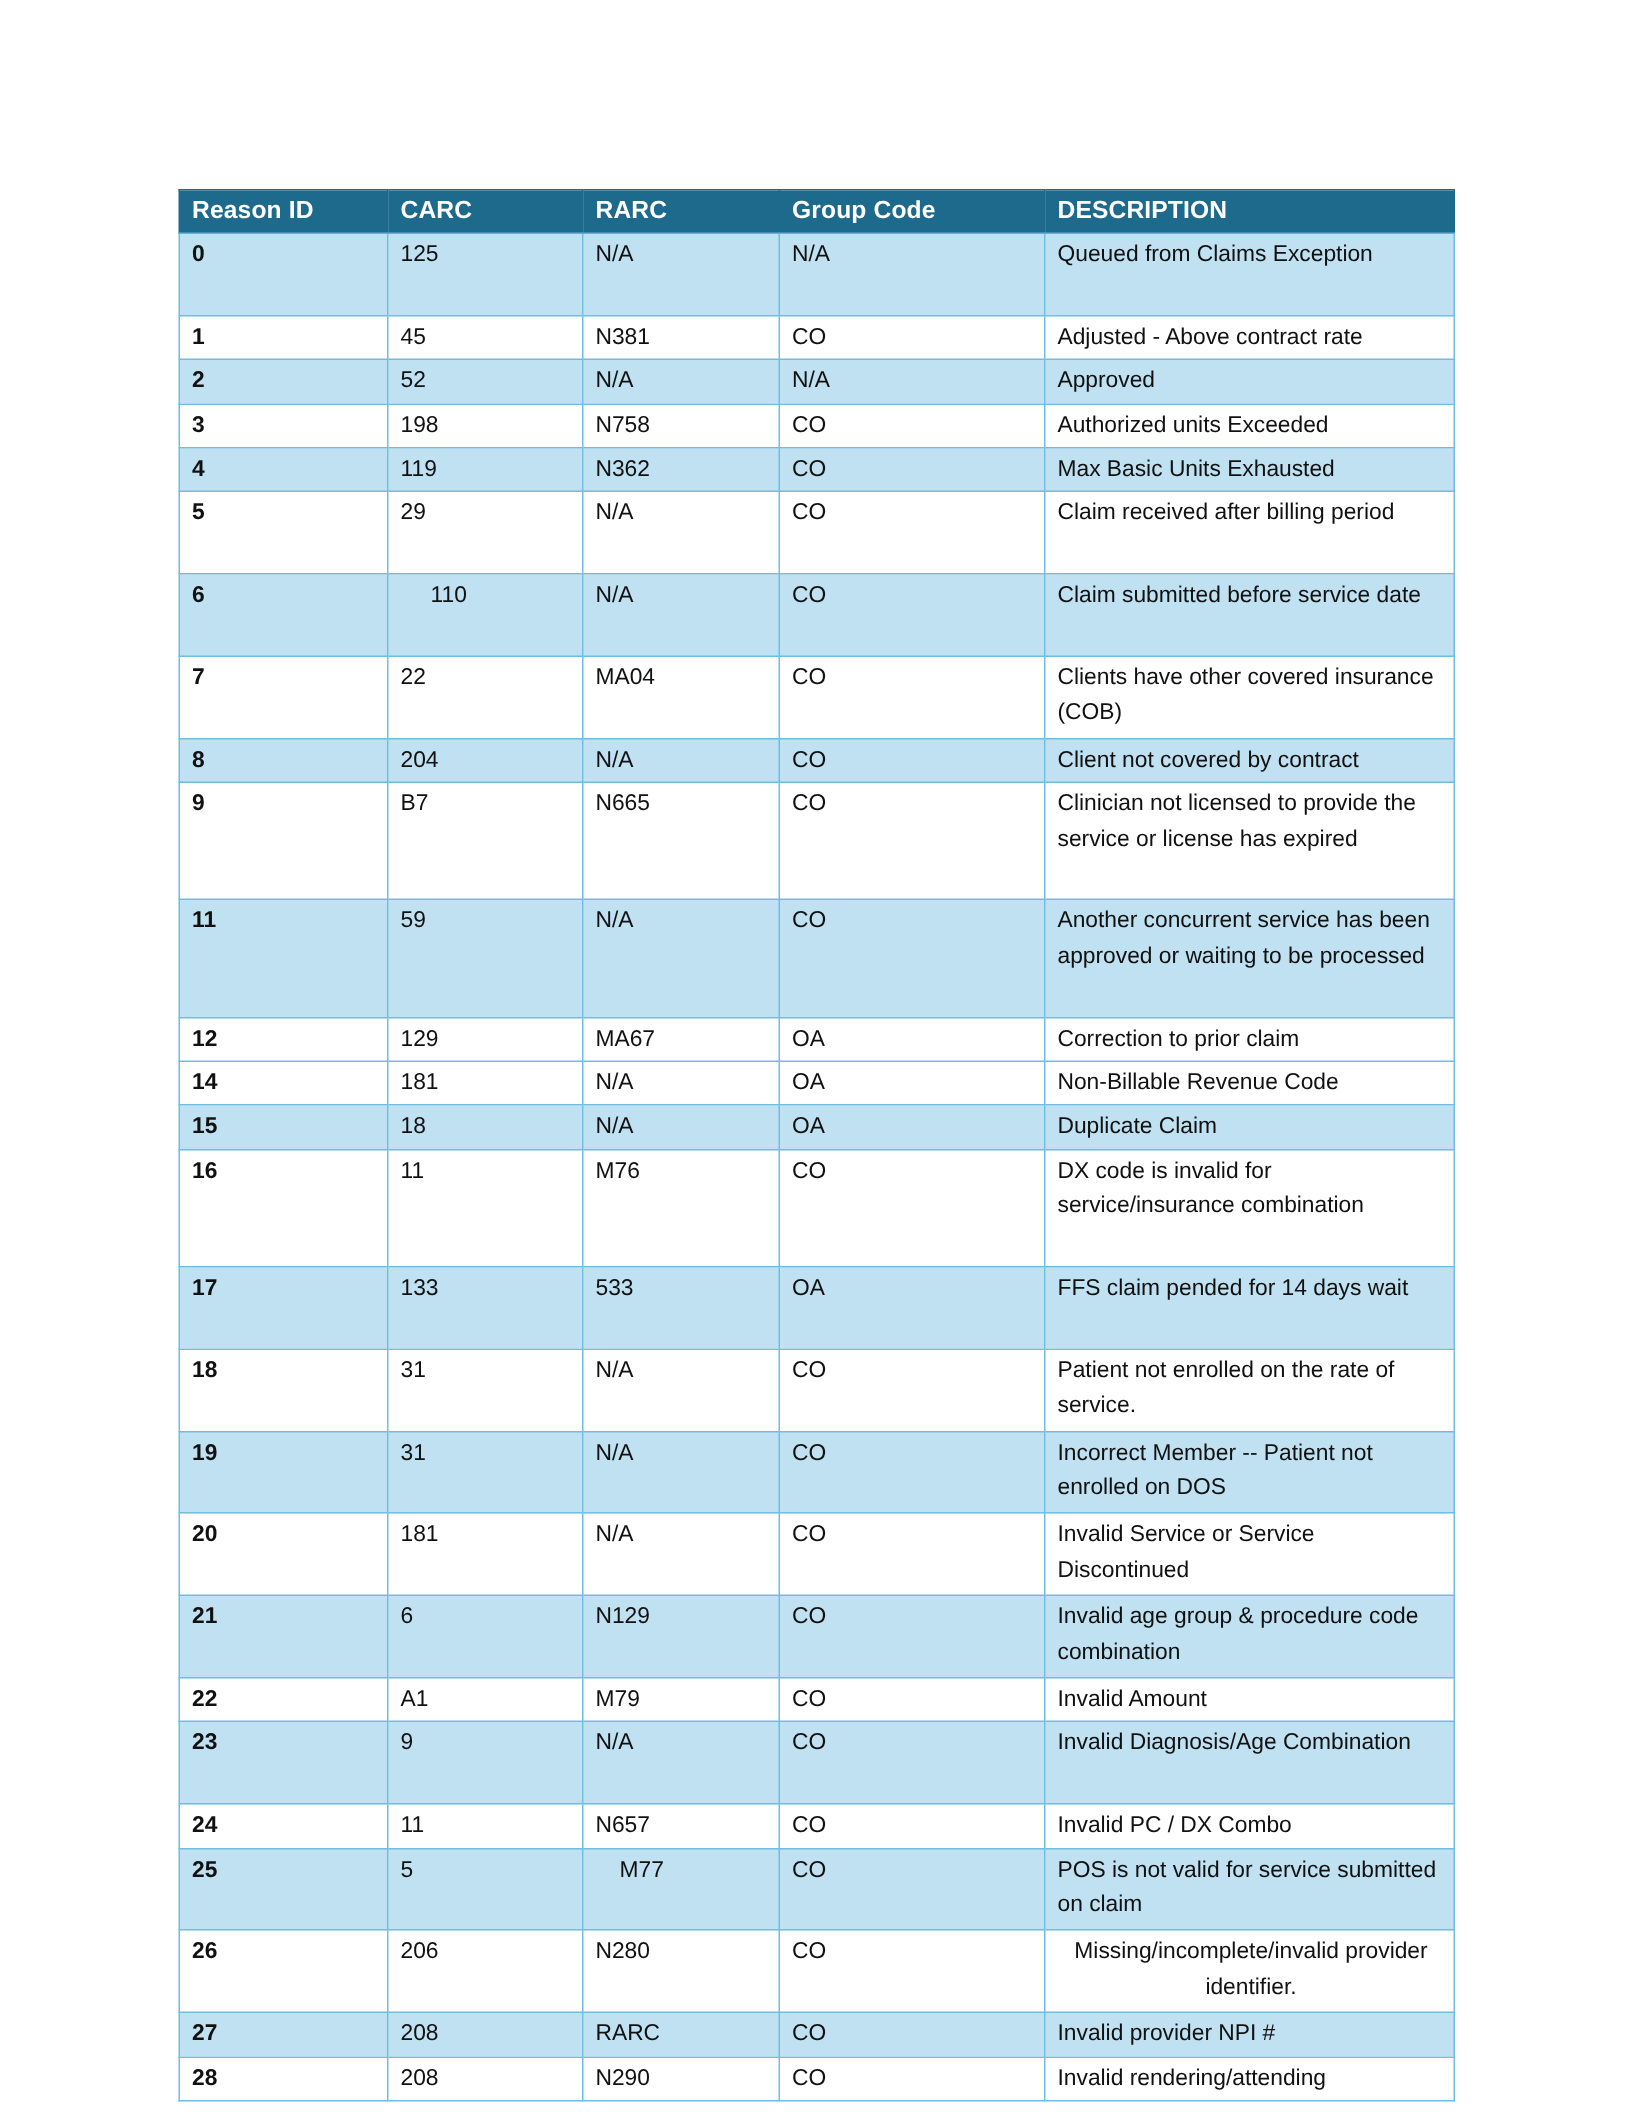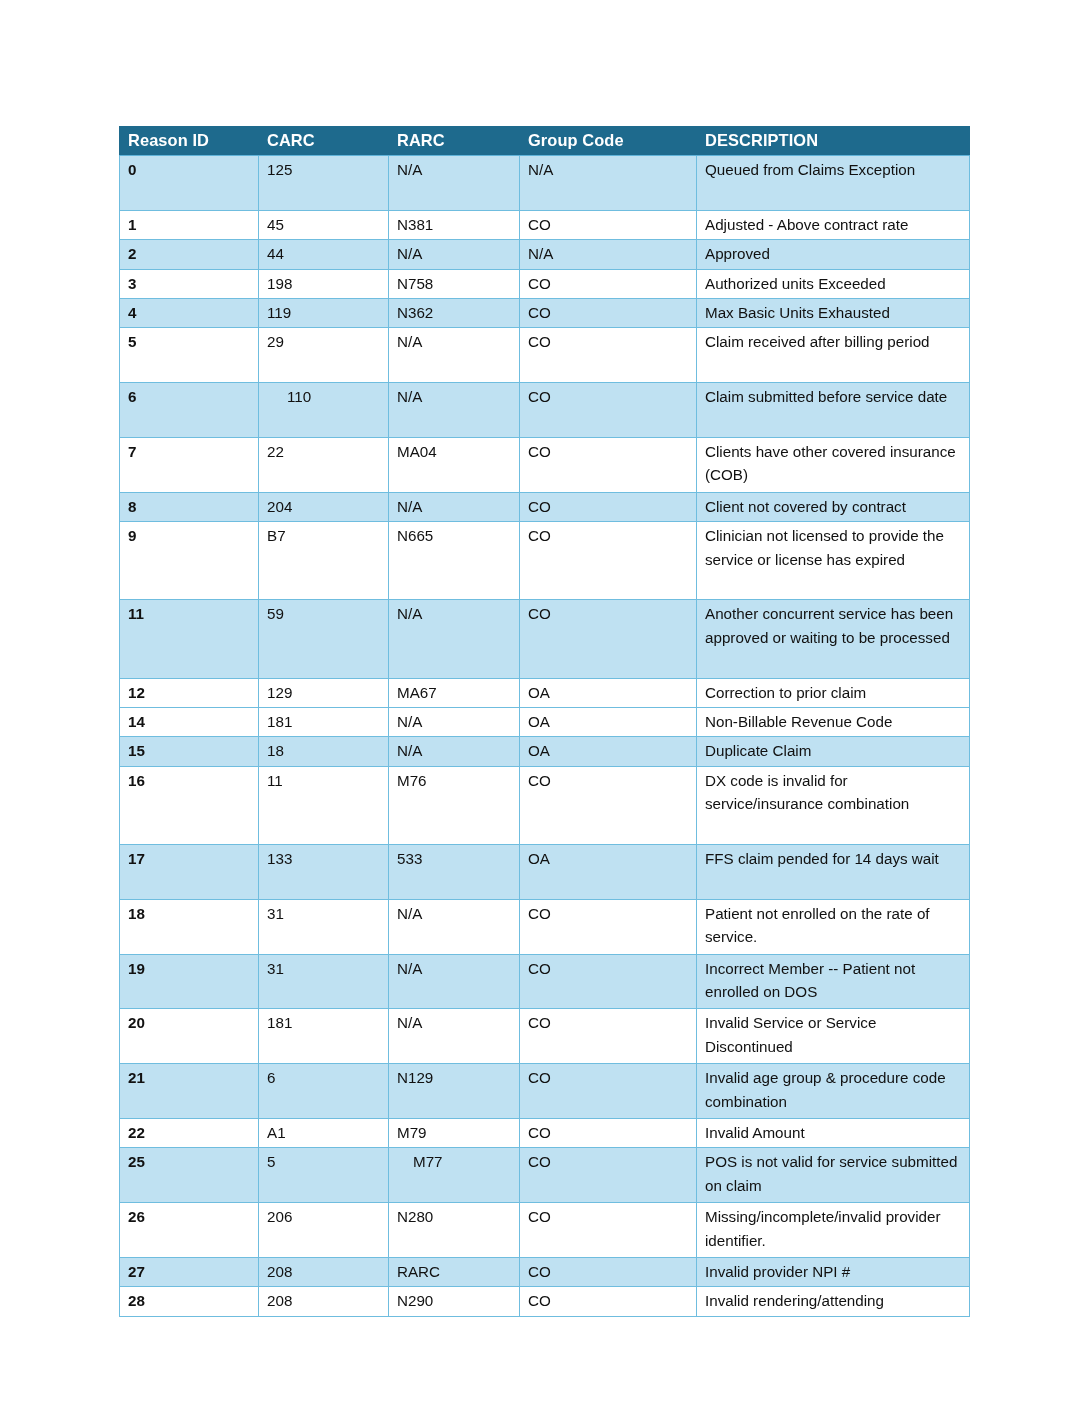--- a/index.html
+++ b/index.html
@@ -132,21 +132,21 @@
             </td>
             <td>
               <span class="desc">Adjusted - Above contract rate</span>
             </td>
           </tr>
           <tr class="shade">
             <td class="idcell">
               <span class="desc">2</span>
             </td>
             <td>
-              <span class="desc">44</span>
+              <span class="desc">52</span>
             </td>
             <td>
               <span class="desc">N/A</span>
             </td>
             <td>
               <span class="desc">N/A</span>
             </td>
             <td>
               <span class="desc">Approved</span>
             </td>
@@ -452,20 +452,54 @@
             </td>
             <td>
               <span class="desc">CO</span>
             </td>
             <td>
               <span class="desc">Invalid Amount</span>
             </td>
           </tr>
           <tr class="shade">
             <td class="idcell" style="height: 48.8px;">
+              <span class="desc">23</span>
+            </td>
+            <td style="height: 48.8px;">
+              <span class="desc">9</span>
+            </td>
+            <td style="height: 48.8px;">
+              <span class="desc">N/A</span>
+            </td>
+            <td style="height: 48.8px;">
+              <span class="desc">CO</span>
+            </td>
+            <td style="height: 48.8px;">
+              <span class="desc">Invalid Diagnosis/Age Combination</span>
+            </td>
+          </tr>
+          <tr class="plain">
+            <td class="idcell">
+              <span class="desc">24</span>
+            </td>
+            <td>
+              <span class="desc">11</span>
+            </td>
+            <td>
+              <span class="desc">N657</span>
+            </td>
+            <td>
+              <span class="desc">CO</span>
+            </td>
+            <td>
+              <span class="desc">Invalid PC / DX Combo</span>
+            </td>
+          </tr>
+          <tr class="shade">
+            <td class="idcell" style="height: 48.8px;">
               <span class="desc">25</span>
             </td>
             <td style="height: 48.8px;">
               <span class="desc">5</span>
             </td>
             <td style="height: 48.8px; padding-left: 24px;">
               <span class="desc">M77</span>
             </td>
             <td style="height: 48.8px;">
               <span class="desc">CO</span>
@@ -480,21 +514,21 @@
             </td>
             <td style="height: 48.8px;">
               <span class="desc">206</span>
             </td>
             <td style="height: 48.8px;">
               <span class="desc">N280</span>
             </td>
             <td style="height: 48.8px;">
               <span class="desc">CO</span>
             </td>
-            <td style="height: 48.8px;">
+            <td style="height: 48.8px; text-align: center;">
               <span class="desc">Missing/incomplete/invalid provider identifier.</span>
             </td>
           </tr>
           <tr class="shade">
             <td class="idcell">
               <span class="desc">27</span>
             </td>
             <td>
               <span class="desc">208</span>
             </td>

